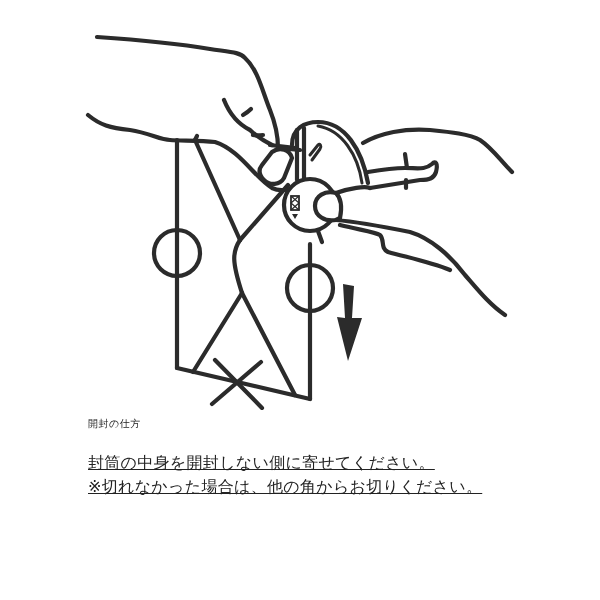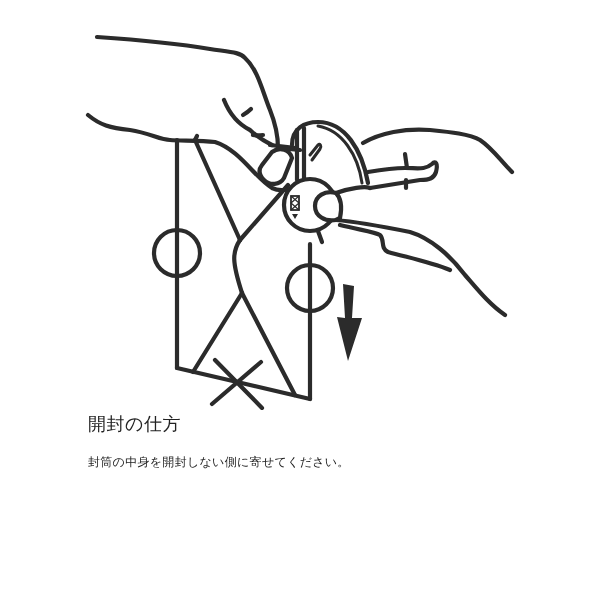--- a/index.html
+++ b/index.html
@@ -44,36 +44,37 @@
     .fill-white {
       fill: #ffffff;
     }
     .instructions {
       position: absolute;
       left: 88px;
       top: 413px;
       width: 500px;
     }
     .heading {
-      font-size: 18px;
+      font-size: 10px;
       line-height: 22px;
       margin: 0 0 16px 0;
       font-weight: normal;
       letter-spacing: 0.5px;
     }
     .steps {
       margin: 0;
       padding: 0;
       list-style: none;
     }
     .steps li {
-      font-size: 12px;
+      font-size: 16px;
       line-height: 23.5px;
       white-space: nowrap;
       letter-spacing: 0.3px;
+      text-decoration: underline;
     }
   </style>
 </head>
 <body>
 
 <div class="illustration">
   <svg viewBox="0 0 600 410" xmlns="http://www.w3.org/2000/svg">
 
     <g>
 
@@ -161,14 +162,15 @@
       <path class="stroke" d="M340 225 C360 230 375 232 380 235 C385 240 380 248 388 252 C410 258 430 262 450 270"></path>
       <path class="stroke" d="M318 231 L322 242"></path>
     </g>
   </svg>
 </div>
 
 <div class="instructions">
   <h2 class="heading">開封の仕方</h2>
   <ul class="steps">
     <li>封筒の中身を開封しない側に寄せてください。</li>
+    <li>※切れなかった場合は、他の角からお切りください。</li>
   </ul>
 </div>
 
 </body></html>

